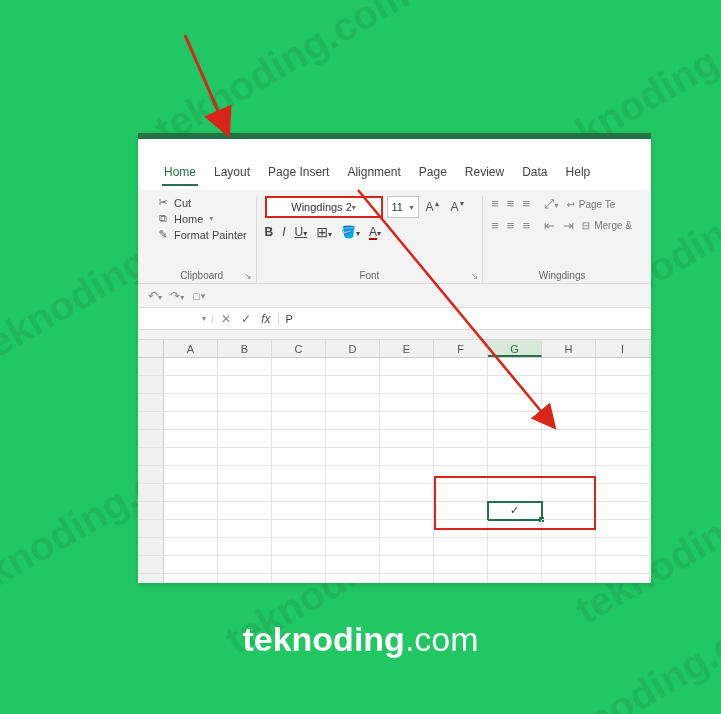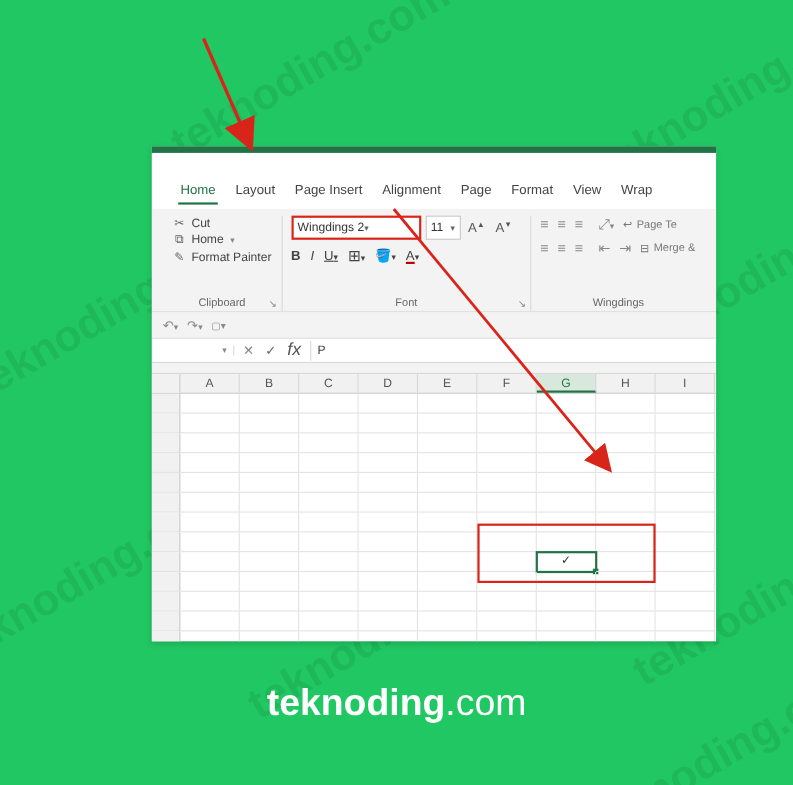--- a/index.html
+++ b/index.html
@@ -66,21 +66,21 @@
   }
   .group-label .launcher{
     position:absolute; right:4px; bottom:0; font-size:9px; color:#888;
   }
   .clip-row { display:flex; align-items:center; gap:4px; font-size:11px; color:#444; margin-bottom:3px; }
   .clip-ico { width:14px; display:inline-block; text-align:center; color:#666; }
   .font-dd {
     border: 2px solid #d9241a;
     background:#fff;
     height:22px;
-    display:flex; align-items:center; justify-content:flex-start;
+    display:flex; align-items:center; justify-content:center;
     padding:0 4px; font-size:11px; color:#333;
     width:118px;
   }
   .size-dd {
     background:#fff; border:1px solid #c7c7c7; height:22px;
     display:flex; align-items:center; justify-content:space-between;
     padding:0 4px; font-size:11px; width:32px; color:#333;
   }
   .font-bump { font-size:12px; color:#555; padding:0 3px; }
   .font-row1 { display:flex; align-items:center; gap:4px; margin-bottom:6px;}
@@ -95,21 +95,21 @@
     padding:0 10px;
     display:flex; align-items:center; gap:8px;
     font-size:12px; color:#888;
   }
   .namebox-row {
     height:22px; background:#fff; border-bottom:1px solid #d9d9d9;
     display:flex; align-items:center;
   }
   .namebox { width:75px; border-right:1px solid #d9d9d9; font-size:11px; padding:0 6px; display:flex; justify-content:space-between; color:#555;}
   .fx-group { display:flex; align-items:center; gap:10px; padding:0 8px; border-right:1px solid #d9d9d9; color:#888; font-size:12px;}
-  .fx-lbl{ font-style:italic; font-size:16px; color:#555;text-align:center;}
+  .fx-lbl{ font-style:italic; font-size:12px; color:#555;text-align:center;}
   .formula-val{ font-size:11px; padding:0 6px; color:#444;}
   .corner-row{ height:10px; background:#f3f3f3; border-bottom:1px solid #d9d9d9;}
   .sheet-area{ position:relative; }
   .col-headers{ display:flex; height:18px; background:#f1f1f1; border-bottom:1px solid #ccc;}
   .corner{ width:26px; border-right:1px solid #ccc; background:#f1f1f1;}
   .colh{ width:54px; text-align:center; font-size:11px; color:#555; border-right:1px solid #d8d8d8; line-height:18px;}
   .colh.sel{ background:#d8e8dc; color:#217346; border-bottom:2px solid #217346;}
   .rows{}
   .row{ display:flex; height:18px; }
   .rowh{ width:26px; background:#f1f1f1; border-right:1px solid #ccc; border-bottom:1px solid #e3e3e3;}
@@ -148,23 +148,23 @@
 </svg>
 
 <div class="excel-window">
 
   <div class="tabs">
     <span class="active">Home</span>
     <span>Layout</span>
     <span>Page Insert</span>
     <span>Alignment</span>
     <span>Page</span>
-    <span>Format</span>
-    <span>View</span>
-    <span>Wrap</span>
+    <span>Review</span>
+    <span>Data</span>
+    <span>Help</span>
   </div>
 
   <div class="ribbon">
 
     <div class="group" style="width:110px;">
       <div class="clip-row">
           <span class="clip-ico">✂</span>
           <span>Cut</span>
         </div>
       <div class="clip-row">

